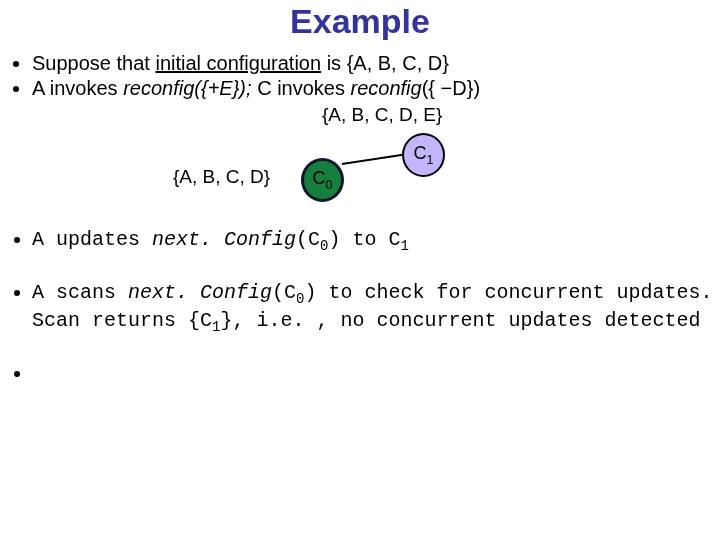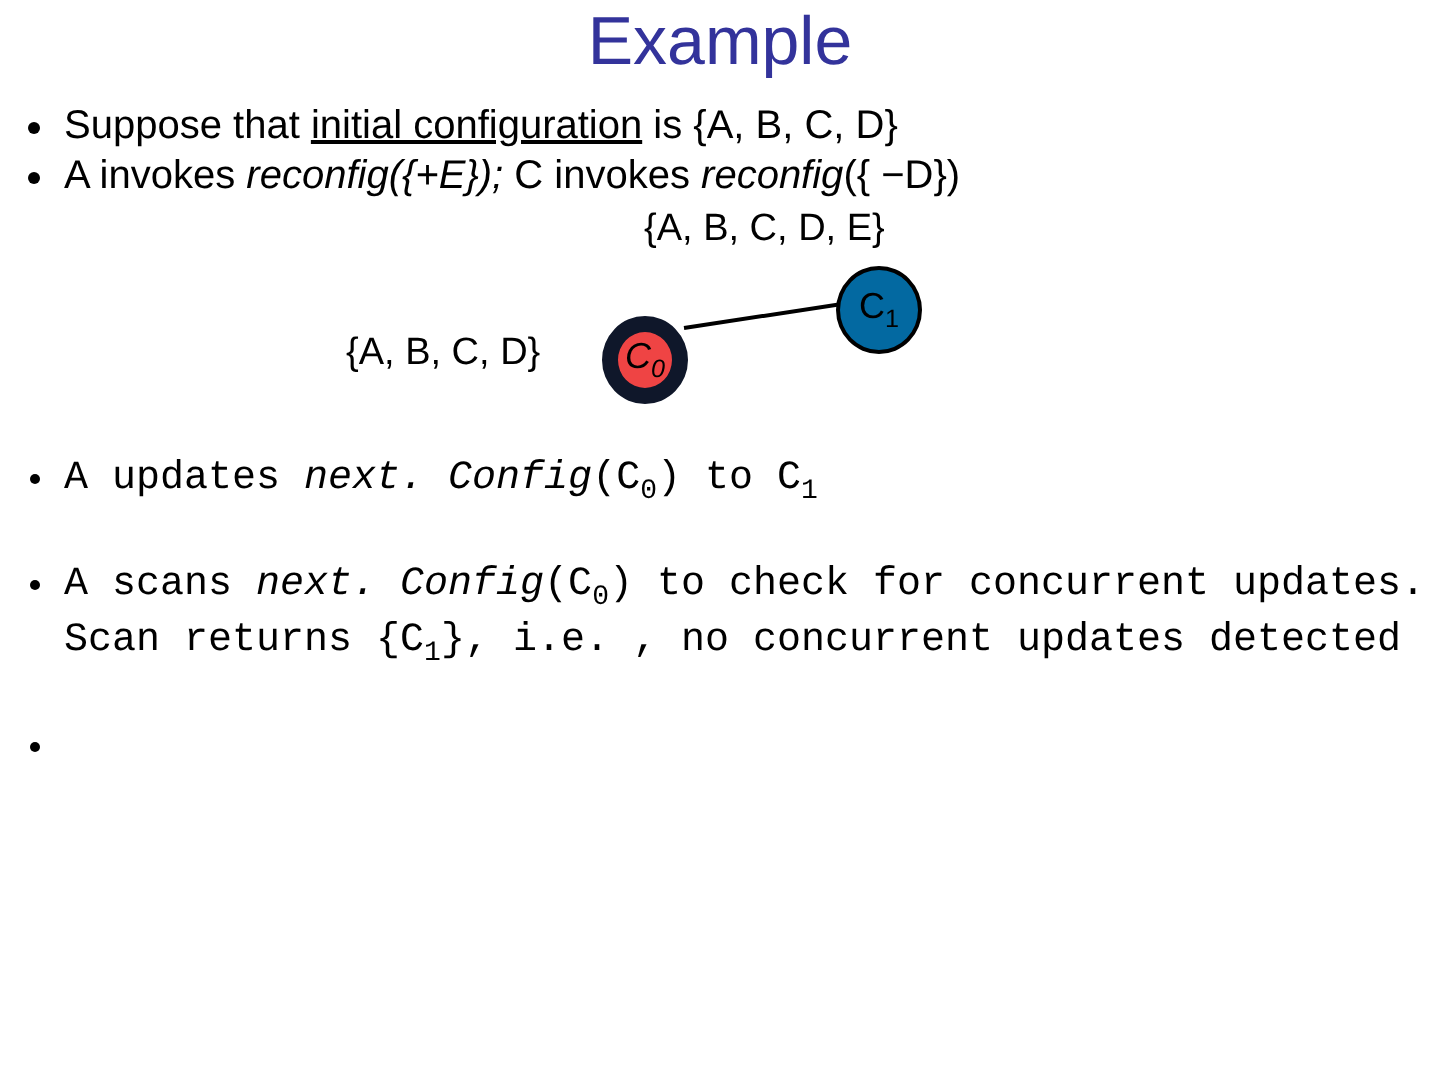--- a/index.html
+++ b/index.html
@@ -14,21 +14,21 @@
     position: relative;
     overflow: hidden;
   }
   .title {
     font-family: "Comic Sans MS", cursive, sans-serif;
     font-size: 34px;
     color: #33339b;
     text-align: center;
     margin-top: 2px;
     margin-bottom: 2px;
-    font-weight: normal;
+    font-weight: bold;
   }
   ul.top-bullets {
     margin: 10px 0 0 14px;
     padding: 0 0 0 18px;
   }
   ul.top-bullets li {
     margin: 0;
     line-height: 1.25;
   }
   .italic { font-style: italic; }
@@ -38,37 +38,36 @@
     height: 120px;
   }
   .label {
     position: absolute;
     font-size: 19px;
   }
   .circle-c0 {
     position: absolute;
     left: 301px; top: 57px;
     width: 43px; height: 44px;
-    border: 8px solid #0f172a;
+    border: 3px solid #0f172a;
     border-radius: 50%;
-    background: #ef4444;
+    background: #15803d;
     display: flex;
     align-items: center;
     justify-content: center;
     font-size: 18px;
     box-sizing: border-box;
-    font-style: italic;
   }
   .circle-c1 {
     position: absolute;
-    left: 418px; top: 32px;
+    left: 402px; top: 32px;
     width: 43px; height: 44px;
     border: 2px solid #000;
     border-radius: 50%;
-    background: #0369a1;
+    background: #c4b5fd;
     display: flex;
     align-items: center;
     justify-content: center;
     font-size: 18px;
     box-sizing: border-box;
   }
   svg.line {
     position: absolute;
     left: 0; top: 0;
     pointer-events: none;

